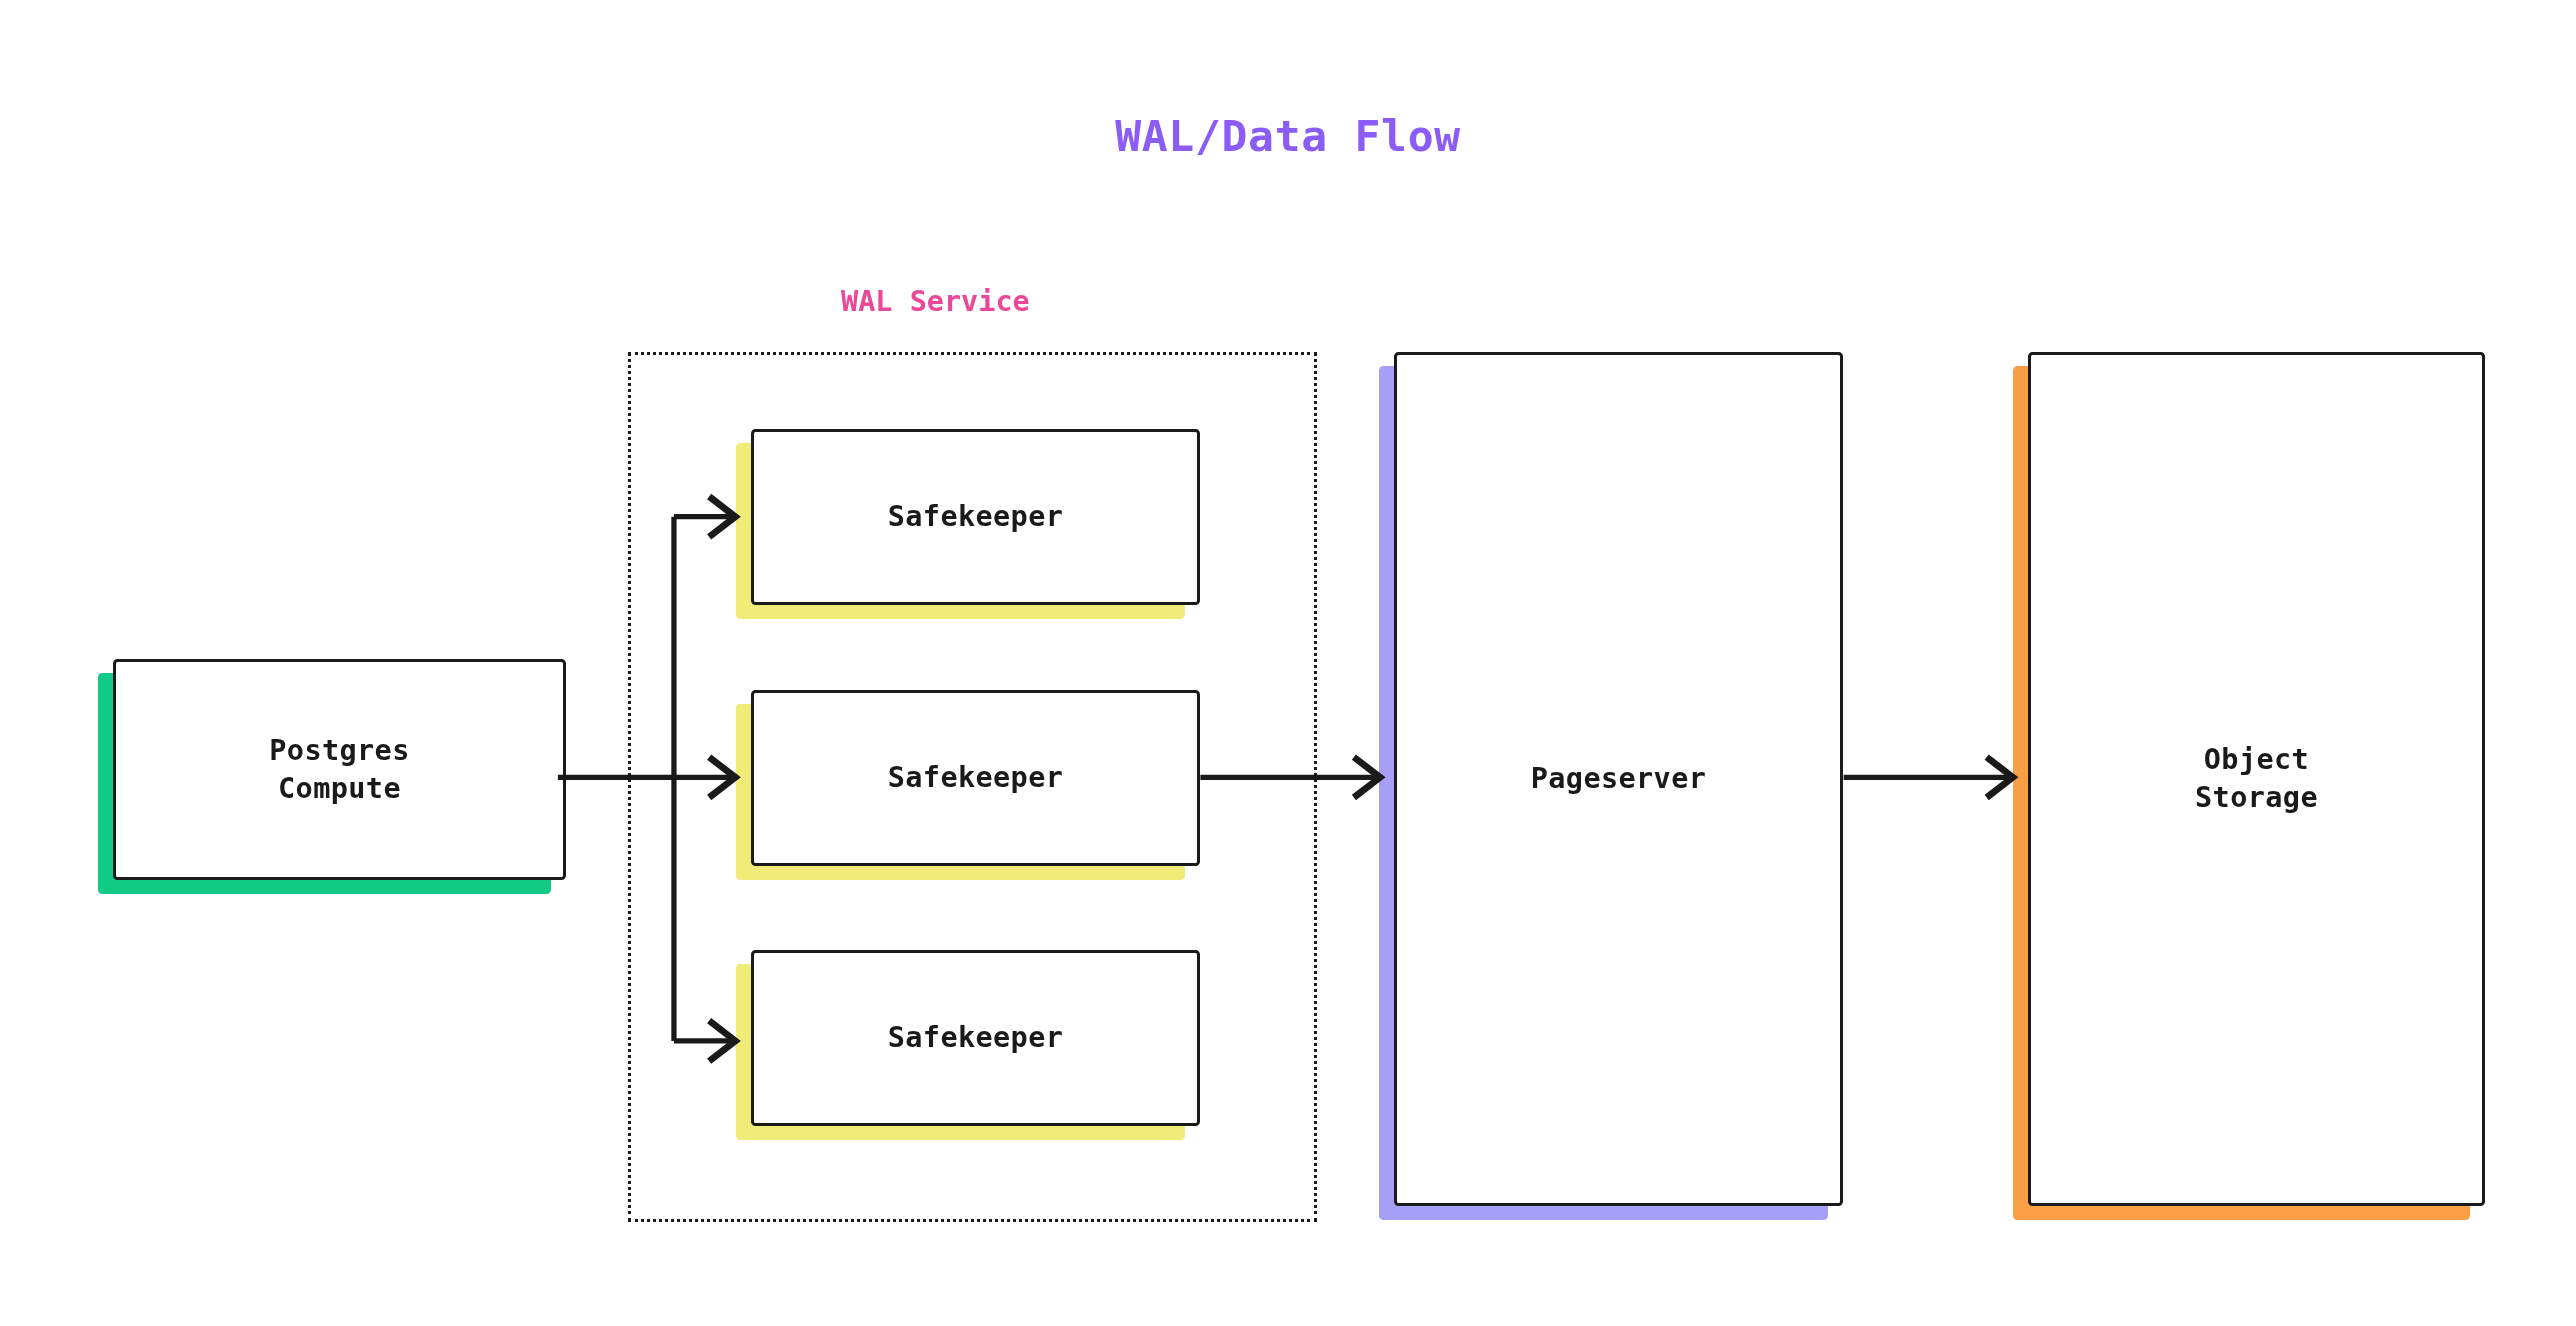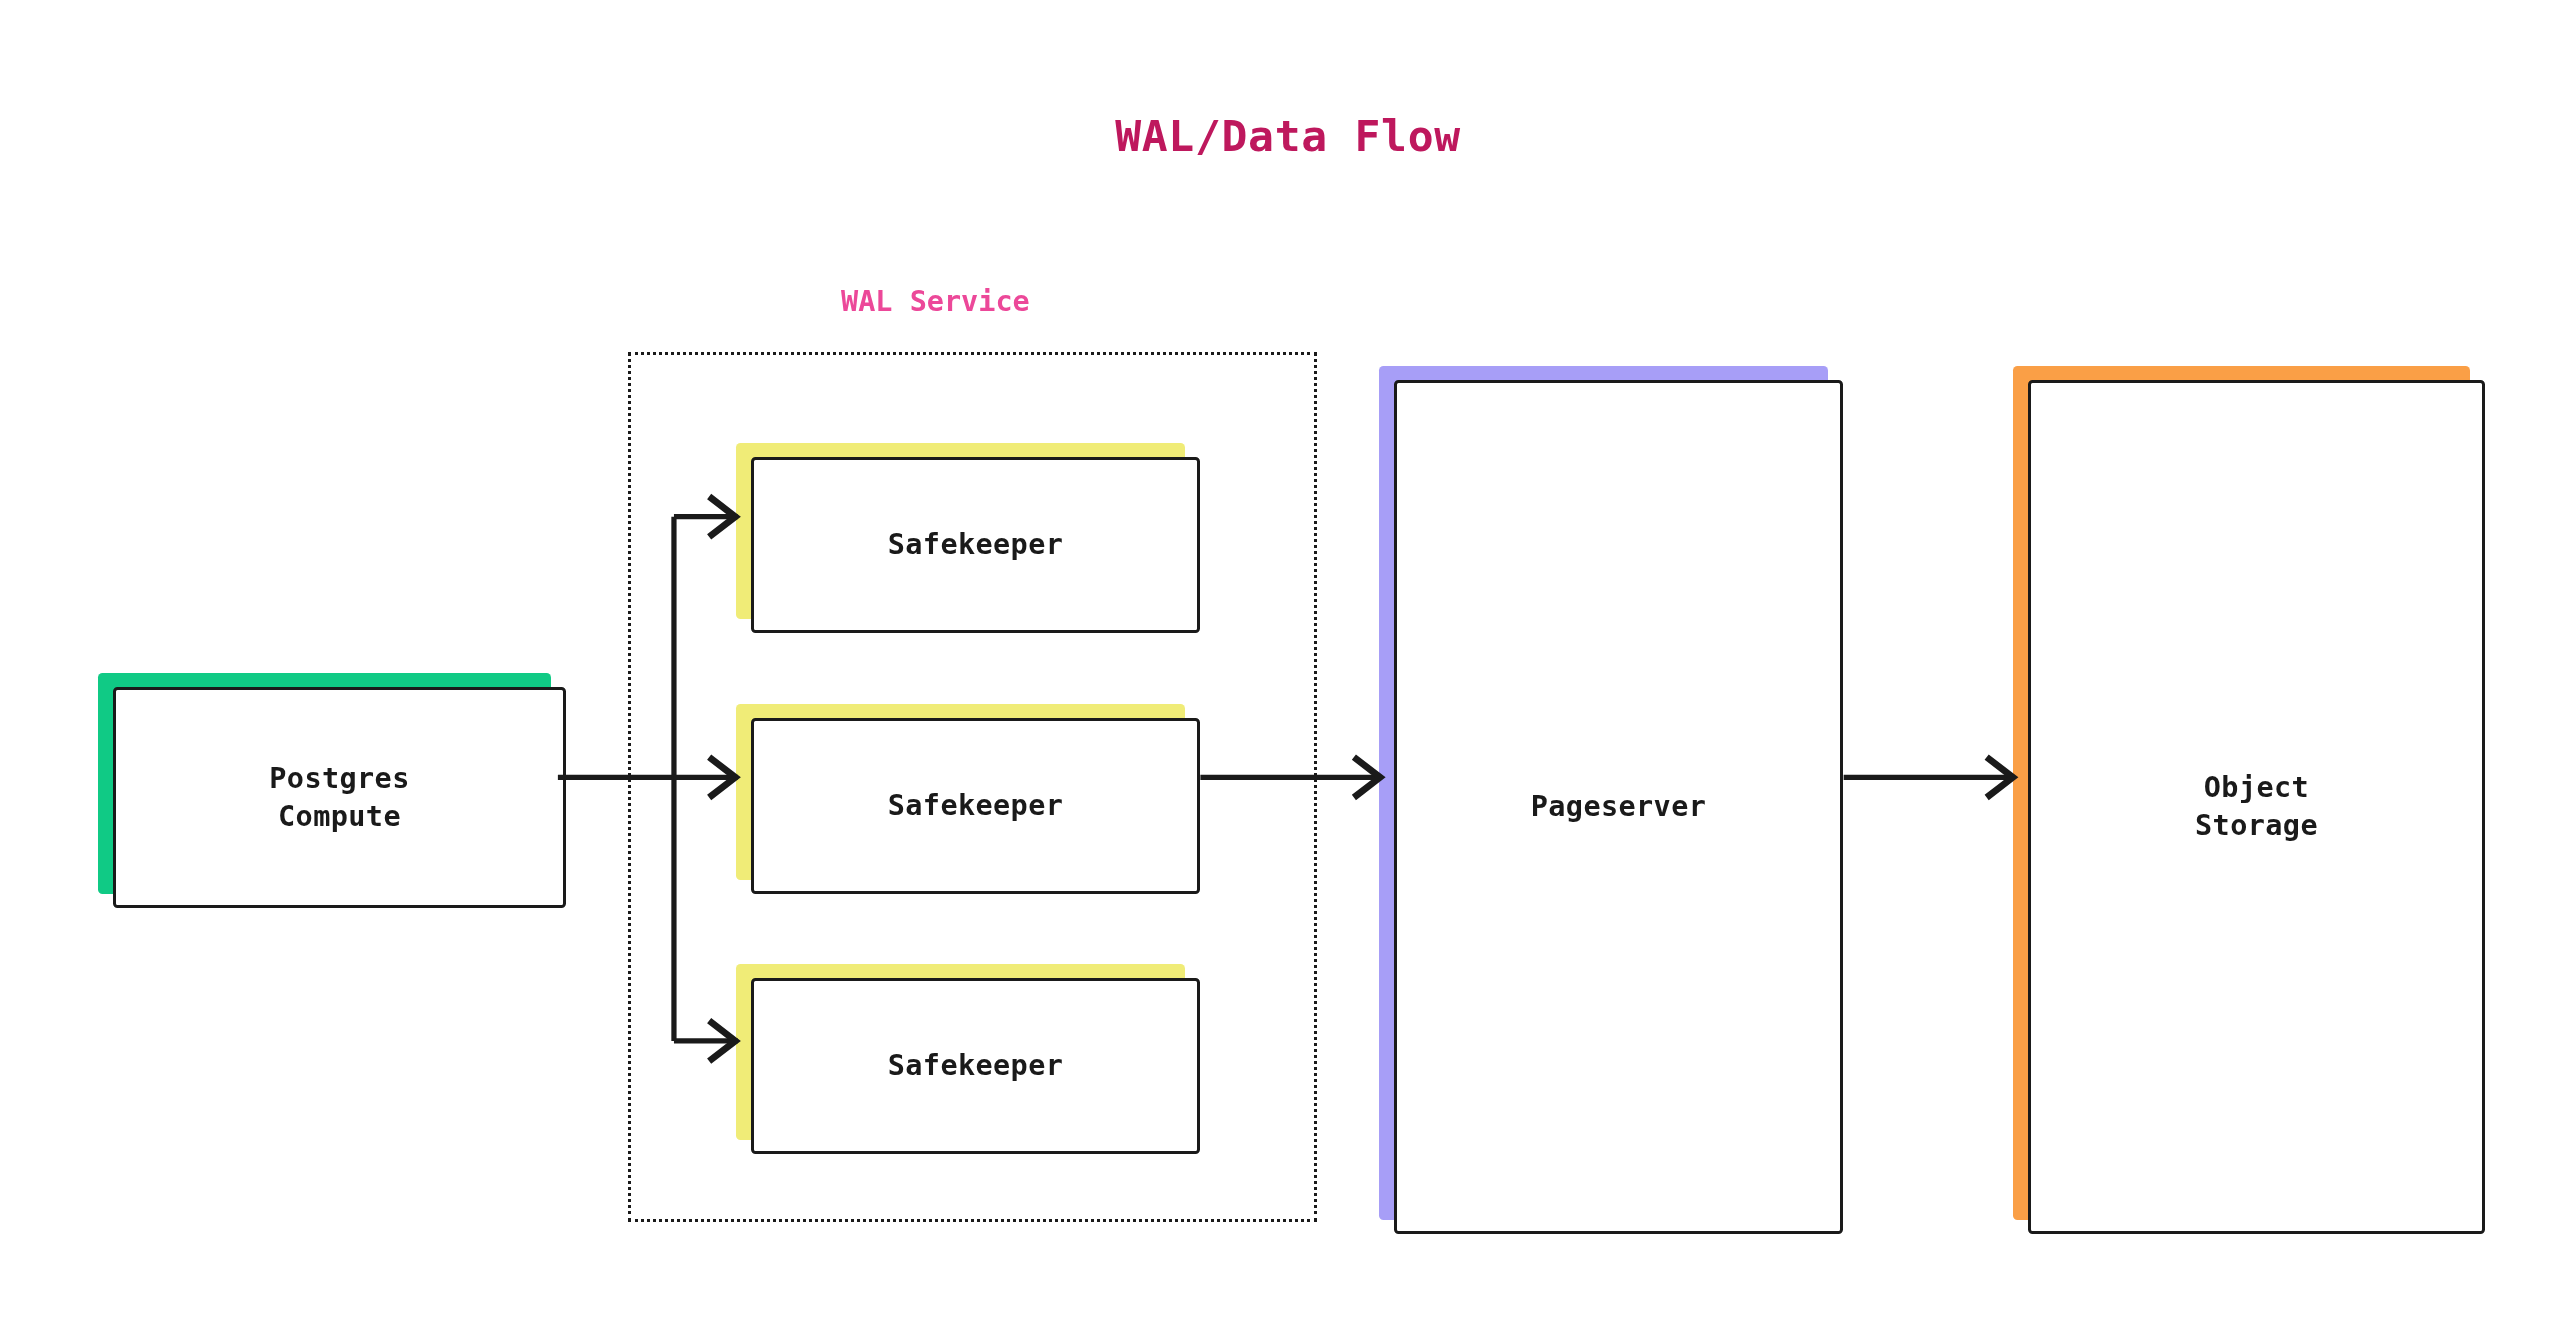--- a/index.html
+++ b/index.html
@@ -24,21 +24,21 @@
   
   .diagram-title {
     position: absolute;
     left: 0;
     top: 111px;
     width: 2576px;
     text-align: center;
     font-size: 43px;
     font-weight: bold;
     letter-spacing: 0.7px;
-    color: #be185d;
+    color: #8b5cf6;
     font-family: "DejaVu Sans Mono", "Liberation Mono", monospace;
   }
 
   
   .cluster-label {
     position: absolute;
     font-size: 28.5px;
     font-weight: bold;
     color: #ec4899;
     white-space: nowrap;
@@ -72,21 +72,20 @@
     width: 100%;
     height: 100%;
     background: #ffffff;
     border: 3.7px solid #1a1a1a;
     border-radius: 4.5px;
     box-sizing: border-box;
     display: flex;
     align-items: center;
     justify-content: center;
     z-index: 1;
-    margin-top: 28px;
   }
   .node-label {
     font-size: 28.5px;
     font-weight: bold;
     color: #1a1a1a;
     text-align: center;
     line-height: 1.32;
     letter-spacing: 0.4px;
     white-space: pre-line;
     font-family: "DejaVu Sans Mono", "Liberation Mono", monospace;

